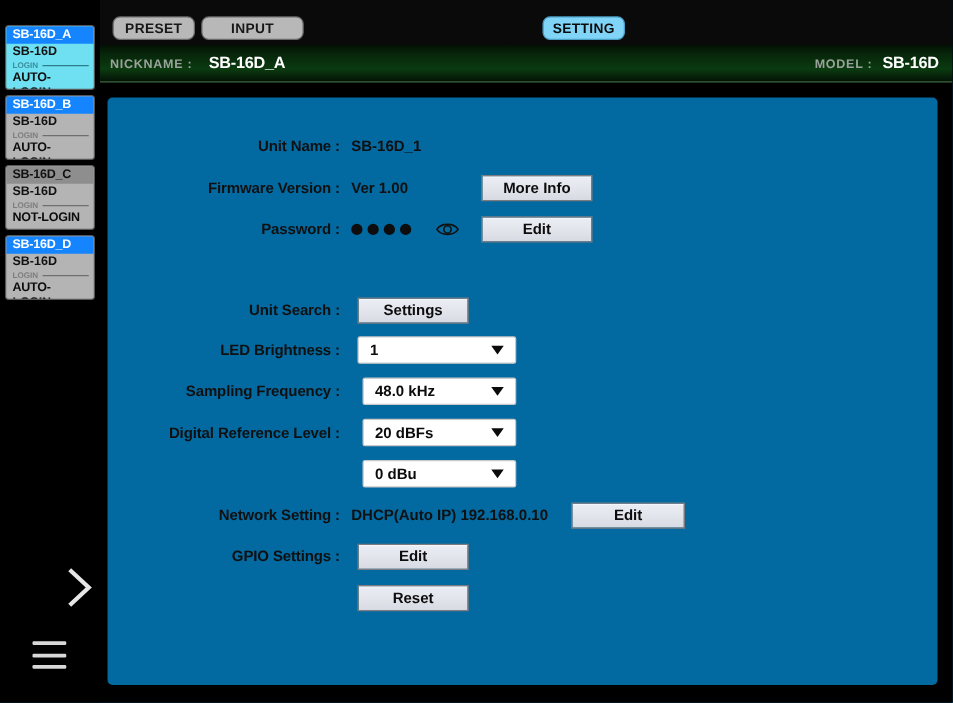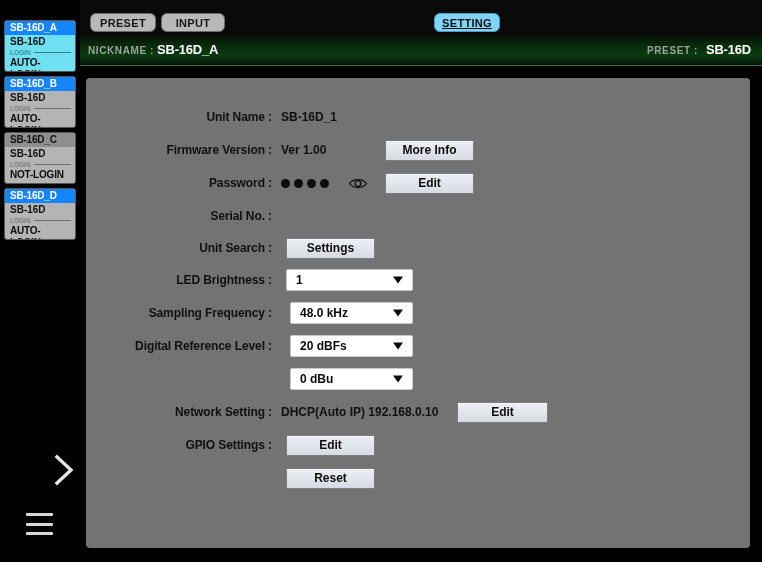--- a/index.html
+++ b/index.html
@@ -71,48 +71,48 @@
   .tab-btn {
     position: absolute; top: 13px; height: 19px;
     font-size: 11px; font-weight: bold; letter-spacing: 0.3px;
     color: #171717; background: #b8b8b8;
     border: 1px solid #6a6a6a; border-radius: 6px;
     display: flex; align-items: center; justify-content: center;
     cursor: pointer;
   }
   .tab-btn.active { background: #7fd4f7; color: #0b0b0b; border-color: #4b9fc4; }
   #tab-preset { left: 10px; width: 66px; }
-  #tab-input  { left: 81px; width: 64px; }
-  #tab-setting{ left: 354px; width: 66px; text-decoration: underline; }
+  #tab-input  { left: 81px; width: 82px; }
+  #tab-setting{ left: 354px; width: 66px; }
 
   #infobar {
     position: absolute; left: 0; top: 30px; width: 682px; height: 36px;
     background: linear-gradient(to bottom, #000000 0%, #07260a 38%, #0b3b10 72%, #031205 100%);
     border-bottom: 1px solid #3d6b3f;
   }
   #nickname-block {
     position: absolute; left: 8px; top: 12px;
-    display: flex; align-items: baseline; gap: 3px;
+    display: flex; align-items: baseline; gap: 13px;
   }
   #model-block {
     position: absolute; right: 11px; top: 12px;
     display: flex; align-items: baseline; gap: 8px;
   }
   .meta-label {
     font-size: 10px; font-weight: bold; color: #9aa39a; letter-spacing: 0.6px;
   }
   .meta-value {
     font-size: 13px; font-weight: bold; color: #ffffff; letter-spacing: -0.2px;
   }
 
   
   #panel {
     position: absolute; left: 86px; top: 78px;
     width: 664px; height: 470px;
-    background: #737373; border-radius: 4px;
+    background: #0369a1; border-radius: 4px;
   }
 
   .form-row {
     position: absolute; left: 0; width: 664px; height: 22px;
     display: flex; align-items: center;
   }
   .row-label {
     width: 195px; text-align: right; padding-right: 9px;
     font-size: 12px; font-weight: bold; color: #101010;
     letter-spacing: -0.1px; white-space: nowrap;
@@ -221,21 +221,21 @@
   </div>
 
   <div id="topbar">
 
     <div id="infobar">
       <div id="nickname-block">
         <span class="meta-label">NICKNAME :</span>
         <span class="meta-value">SB-16D_A</span>
       </div>
       <div id="model-block">
-        <span class="meta-label">PRESET :</span>
+        <span class="meta-label">MODEL :</span>
         <span class="meta-value">SB-16D</span>
       </div>
     </div>
 
     <div id="tabrow">
       <div class="tab-btn" id="tab-preset">PRESET</div>
       <div class="tab-btn" id="tab-input">INPUT</div>
       <div class="tab-btn active" id="tab-setting">SETTING</div>
     </div>
   </div>
@@ -263,24 +263,20 @@
       </span>
       <span id="eye-toggle">
         <svg width="20" height="13" viewBox="0 0 20 13">
           <path d="M1.5 6.5 C5 1.2, 15 1.2, 18.5 6.5 C15 11.8, 5 11.8, 1.5 6.5 Z" fill="none" stroke="#111" stroke-width="1.3"></path>
           <circle cx="10" cy="6.5" r="2.9" fill="none" stroke="#111" stroke-width="1.3"></circle>
         </svg>
       </span>
       <div class="ui-btn" style="position:absolute; left:299px; width:89px;">Edit</div>
     </div>
 
-    <div class="form-row" style="top:127px">
-      <span class="row-label">Serial No. :</span>
-      <span class="row-value"></span>
-    </div>
 
     <div class="form-row" style="top:159px">
       <span class="row-label">Unit Search :</span>
       <div class="ui-btn" style="position:absolute; left:200px; width:89px;">Settings</div>
     </div>
 
     <div class="form-row" style="top:191px">
       <span class="row-label">LED Brightness :</span>
       <div class="ui-select" style="position:absolute; left:200px; width:127px;">
         <span>1</span>

